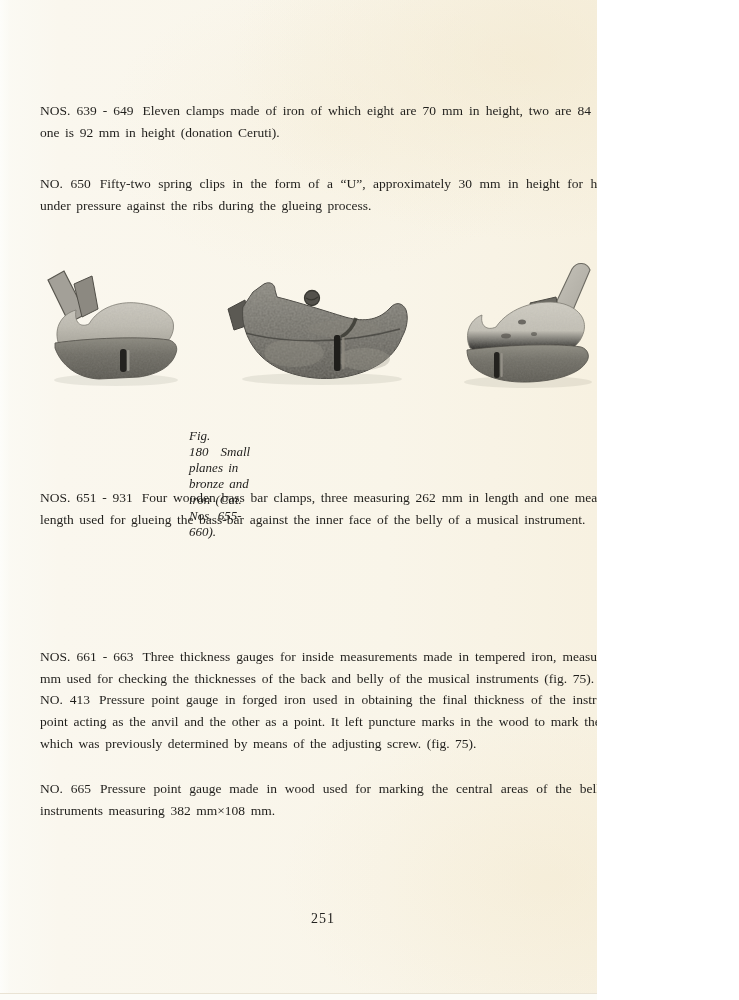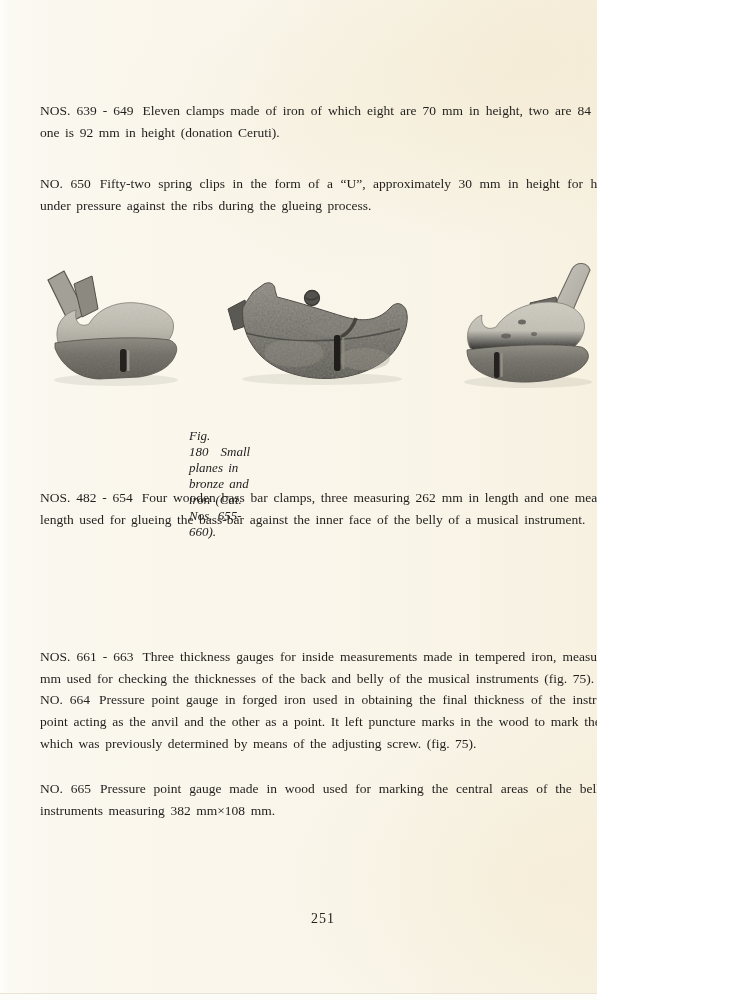--- a/index.html
+++ b/index.html
@@ -205,26 +205,26 @@
         <path d="M23,90 C57,85 114,83 137,87 C144,96 146,96 143,101 C136,114 112,121 85,122 C59,123 36,116 27,104 C24,99 23,94 23,90 Z" filter="url(#n3)" opacity="0.45" fill="#777"></path>
 
         <rect x="50" y="92" width="5.5" height="26" rx="2.5" fill="#23221f"></rect>
         <rect x="56.5" y="93" width="2.2" height="24" rx="1" fill="#97948b" opacity="0.9"></rect>
       </svg>
     </div>
 
     <figcaption class="fig-caption"><span class="fig-label">Fig. 180</span><span>Small planes in bronze and iron (Cat. Nos. 655-660).</span></figcaption>
   </figure>
 
-  <p class="entry e2"><span class="entry-label">NOS. 482 - 654</span><span class="entry-text">Four wooden bass bar clamps, three measuring 262 mm in length and one measuring 366 mm in length used for glueing the bass-bar against the inner face of the belly of a musical instrument.</span></p>
+  <p class="entry e2"><span class="entry-label">NOS. 651 - 931</span><span class="entry-text">Four wooden bass bar clamps, three measuring 262 mm in length and one measuring 366 mm in length used for glueing the bass-bar against the inner face of the belly of a musical instrument.</span></p>
 
 
   <p class="entry e4"><span class="entry-label">NOS. 661 - 663</span><span class="entry-text">Three thickness gauges for inside measurements made in tempered iron, measuring 365 mm×130 mm used for checking the thicknesses of the back and belly of the musical instruments (fig. 75).</span></p>
 
-  <p class="entry e5"><span class="entry-label">NO. 664</span><span class="entry-text">Pressure point gauge in forged iron used in obtaining the final thickness of the instrument having one point acting as the anvil and the other as a point. It left puncture marks in the wood to mark the correct thickness which was previously determined by means of the adjusting screw. (fig. 75).</span></p>
+  <p class="entry e5"><span class="entry-label">NO. 413</span><span class="entry-text">Pressure point gauge in forged iron used in obtaining the final thickness of the instrument having one point acting as the anvil and the other as a point. It left puncture marks in the wood to mark the correct thickness which was previously determined by means of the adjusting screw. (fig. 75).</span></p>
 
   <p class="entry e6"><span class="entry-label">NO. 665</span><span class="entry-text">Pressure point gauge made in wood used for marking the central areas of the bellies and backs of instruments measuring 382 mm×108 mm.</span></p>
 
 
   <div class="page-number">251</div>
 
   <svg class="crease" width="739" height="1000" viewBox="0 0 739 1000">
     <path d="M612,641 Q670,628 739,633" stroke="#ddd6c5" stroke-width="1.2" fill="none" opacity="0.8"></path>
   </svg>
 

